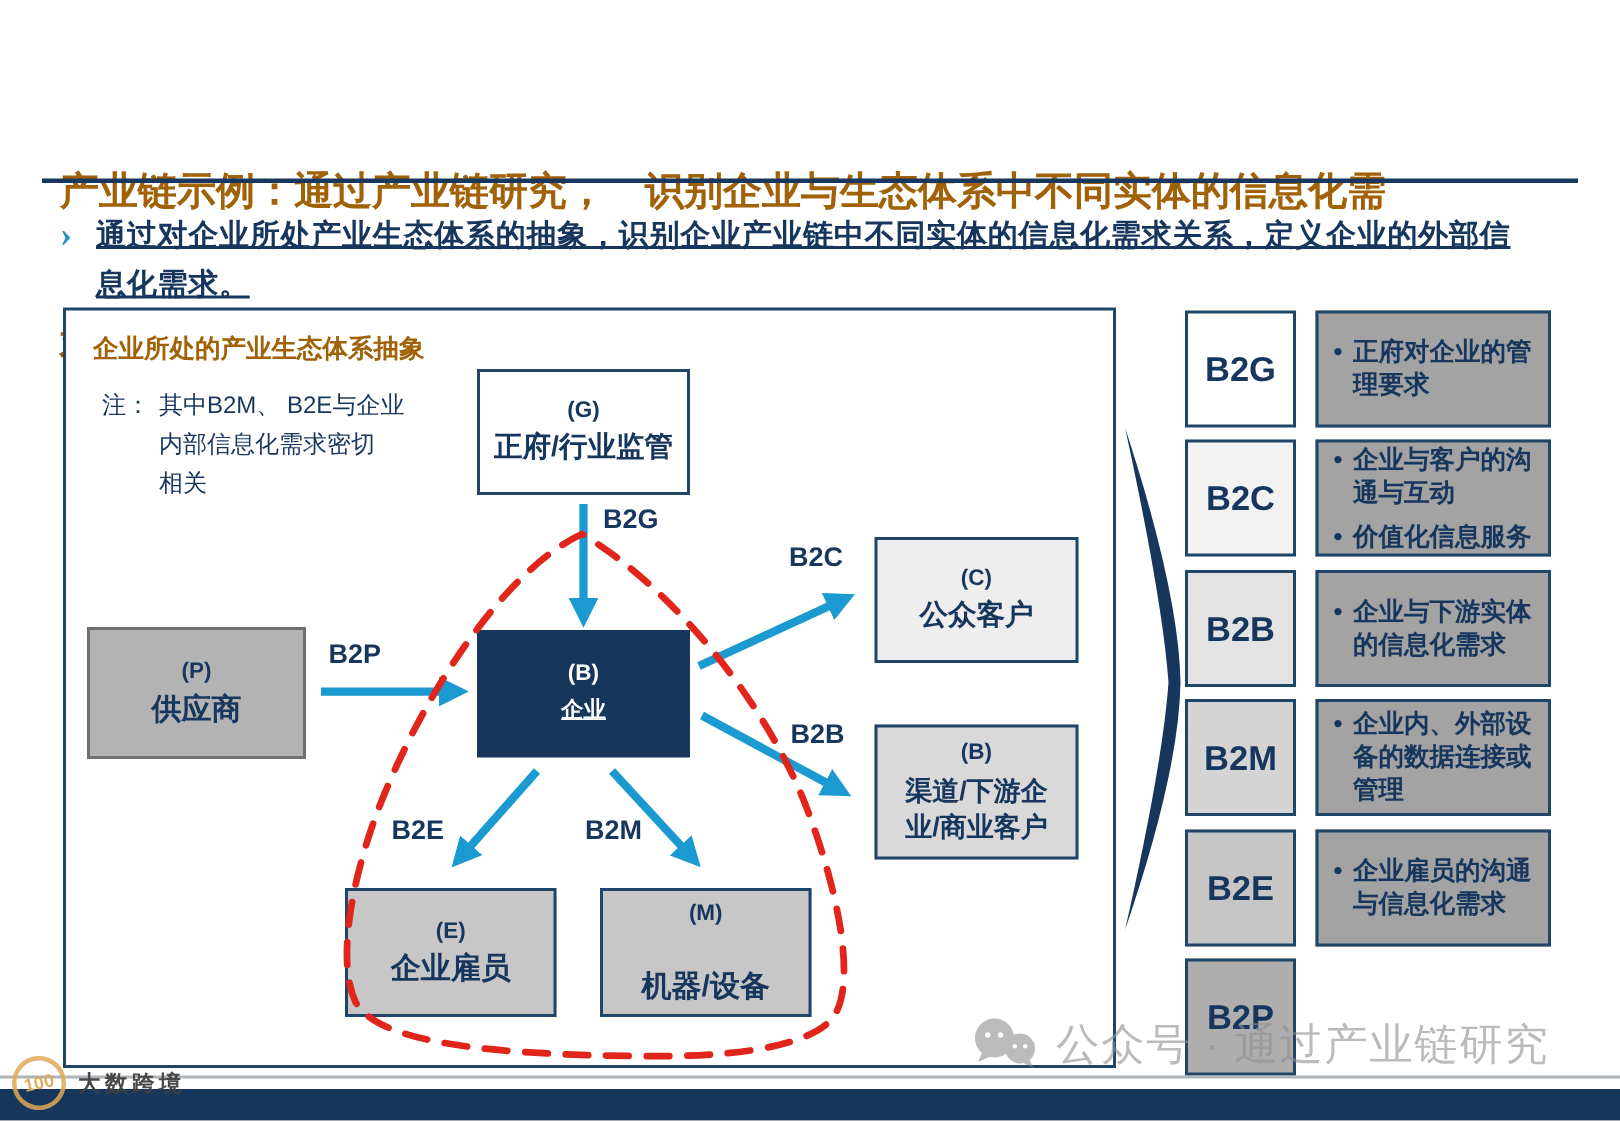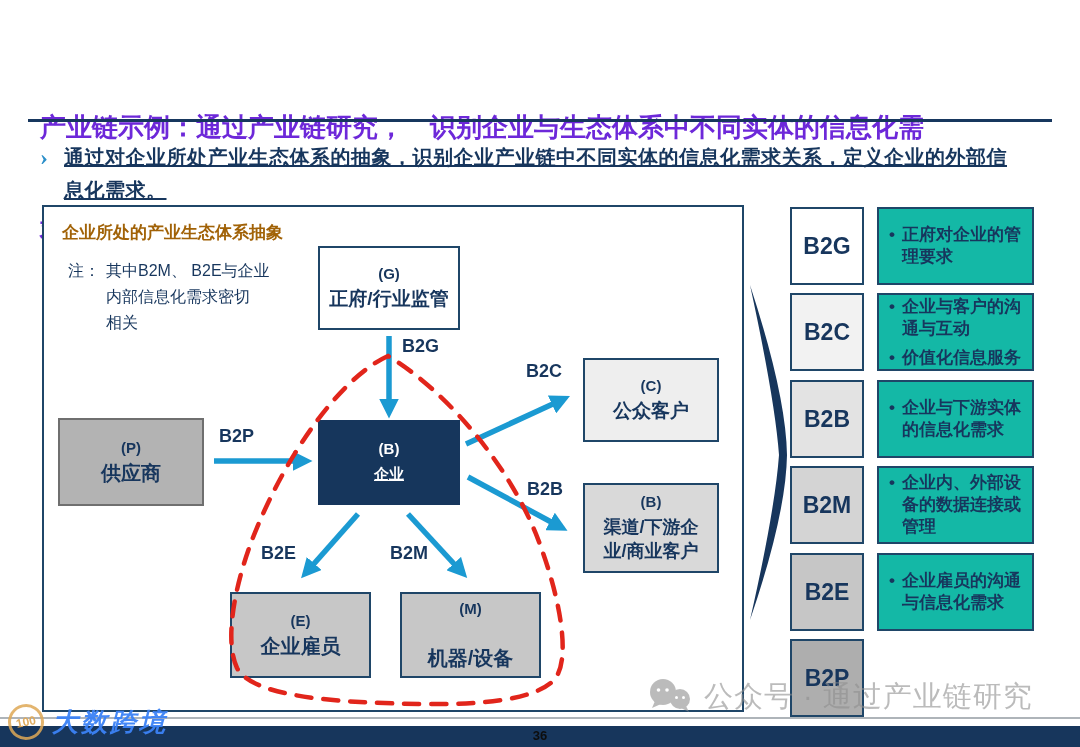--- a/index.html
+++ b/index.html
@@ -2,21 +2,21 @@
 <html><head>
 <meta charset="utf-8">
 <style>
   html,body{margin:0;padding:0;background:#888;}
   .slide{
     position:relative;width:1080px;height:747px;background:#ffffff;overflow:hidden;
     font-family:"Liberation Sans","DejaVu Sans",sans-serif;color:#17365d;
   }
   
   .title{position:absolute;left:40px;top:42px;width:980px;font-size:26px;font-weight:bold;
-         line-height:34px;color:#6d28d9;white-space:pre-wrap;}
+         line-height:34px;color:#a16207;white-space:pre-wrap;}
   .divider{position:absolute;left:28px;top:119px;width:1024px;height:3px;background:#17375e;}
   
   .intro{position:absolute;left:40px;top:141px;width:990px;display:flex;}
   .intro .marker{color:#2b8fc9;font-size:24px;font-weight:bold;line-height:32px;margin-right:16px;
                  font-family:"Liberation Serif","DejaVu Serif",serif;}
   .intro .txt{font-family:"Liberation Serif","DejaVu Serif",serif;font-weight:bold;
               font-size:20px;line-height:33px;color:#17365d;width:958px;letter-spacing:0.5px;text-decoration:underline;}
   
   .dframe{position:absolute;left:42px;top:205px;width:702px;height:507px;
           border:2px solid #1f4668;background:#fff;box-sizing:border-box;}
@@ -45,39 +45,39 @@
   .l-b2g{left:402px;top:336px;} .l-b2p{left:219px;top:426px;} .l-b2c{left:526px;top:361px;}
   .l-b2b{left:527px;top:479px;} .l-b2e{left:261px;top:543px;} .l-b2m{left:390px;top:543px;}
   
   .overlay{position:absolute;left:0;top:0;width:1080px;height:747px;pointer-events:none;z-index:3;}
   
   .lrow{position:absolute;left:790px;width:244px;height:78px;z-index:1;}
   .lcell{position:absolute;left:0;top:0;width:74px;height:78px;border:2px solid #1f4668;
          box-sizing:border-box;display:flex;align-items:center;justify-content:center;
          font-size:23px;font-weight:bold;color:#17365d;}
   .ldesc{position:absolute;left:87px;top:0;width:157px;height:78px;border:2px solid #1f4668;
-         box-sizing:border-box;background:#14b8a6;display:flex;flex-direction:column;justify-content:center;
+         box-sizing:border-box;background:#a3a3a3;display:flex;flex-direction:column;justify-content:center;
          padding:2px 6px 2px 10px;gap:7px;}
   .litem{position:relative;font-size:17px;font-weight:bold;color:#17365d;line-height:22px;padding-left:13px;}
   .litem::before{content:"\2022";position:absolute;left:0;top:0;}
   
   .footline{position:absolute;left:0;top:717px;width:1080px;height:2px;background:#aeb4b9;z-index:4;}
   .footbar{position:absolute;left:0;top:726px;width:1080px;height:21px;background:#17365c;z-index:4;}
   .pagenum{position:absolute;left:0;top:728px;width:1080px;text-align:center;font-size:13px;
            color:#0d0d0d;font-weight:bold;z-index:5;}
   
   .wechat{position:absolute;left:648px;top:677px;display:flex;align-items:center;gap:10px;
           opacity:0.6;z-index:6;}
   .wechat .wtxt{font-size:29px;color:#8f8f8f;letter-spacing:1px;white-space:nowrap;}
   .flogo{position:absolute;left:8px;top:704px;display:flex;align-items:center;z-index:6;}
   .flogo .badge{width:36px;height:36px;border-radius:50%;border:3px solid rgba(222,168,86,0.85);
         color:rgba(222,168,86,0.95);display:flex;align-items:center;justify-content:center;
         font-size:12px;font-weight:bold;transform:rotate(-12deg);box-sizing:border-box;}
-  .flogo .ftxt{margin-left:8px;font-size:26px;font-weight:bold;letter-spacing:3px;
-        color:#3b82f6;opacity:0.95;font-style:italic;}
+  .flogo .ftxt{margin-left:8px;font-size:15px;font-weight:bold;letter-spacing:3px;
+        color:#404040;opacity:0.95;}
 </style>
 </head>
 <body>
 
 <div class="slide">
 
   <div class="title">
     <div>产业链示例：通过产业链研究，　识别企业与生态体系中不同实体的信息化需</div>
     <div>求关系，定义企业的外部信息化需求</div>
   </div>
@@ -182,21 +182,20 @@
     <div class="ldesc">
       <div class="litem">企业雇员的沟通与信息化需求</div>
     </div>
   </div>
   <div class="lrow" style="top:639px">
     <div class="lcell" style="background:#aeaeae">B2P</div>
   </div>
 
   <div class="footline"></div>
   <div class="footbar"></div>
-  <div class="pagenum">36</div>
 
   <div class="wechat">
     <svg width="46" height="40" viewBox="0 0 46 40">
       <circle cx="15" cy="15" r="13" fill="#8f8f8f"></circle>
       <path d="M7 24 L4 31 L13 27 Z" fill="#8f8f8f"></path>
       <circle cx="10.5" cy="13" r="1.8" fill="#ffffff"></circle>
       <circle cx="19" cy="13" r="1.8" fill="#ffffff"></circle>
       <circle cx="32" cy="22" r="10" fill="#8f8f8f"></circle>
       <path d="M38 29 L41 35 L33 31 Z" fill="#8f8f8f"></path>
       <circle cx="28.5" cy="20.5" r="1.5" fill="#ffffff"></circle>

